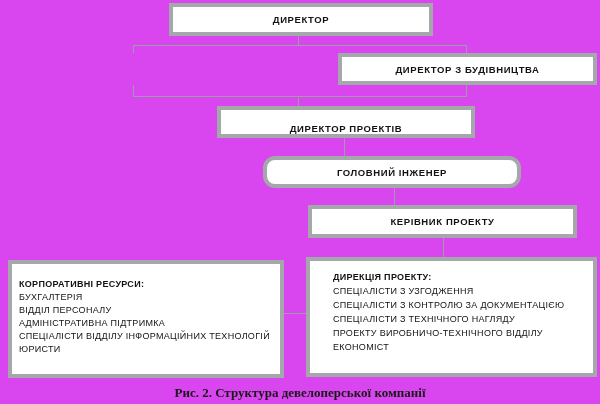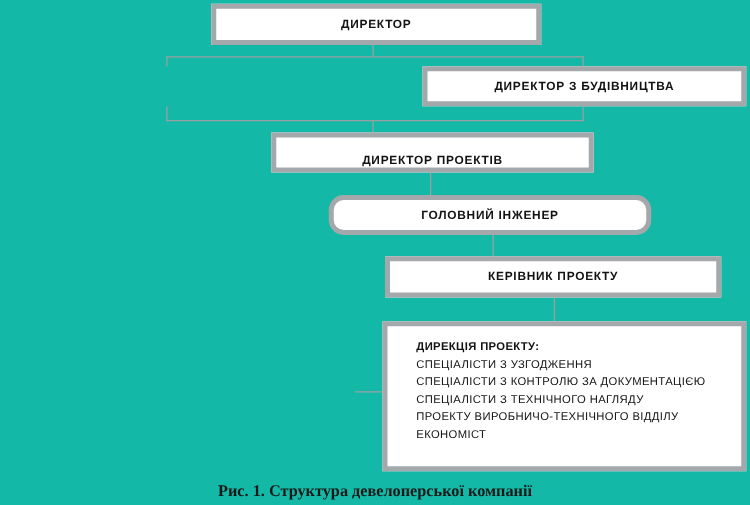--- a/index.html
+++ b/index.html
@@ -1,17 +1,17 @@
 <!DOCTYPE html>
 <html><head>
 <meta charset="utf-8">
 <style>
   html,body { margin:0; padding:0; background:#ffffff; }
   .stage {
-    position:relative; width:600px; height:404px; background:#14b8a6;
+    position:relative; width:600px; height:404px; background:#d946ef;
     font-family:"Liberation Sans", sans-serif; overflow:hidden;
   }
   .node {
     position:absolute; box-sizing:border-box; background:#ffffff;
     border:4px solid #a5a8ab;
     display:flex; align-items:center; justify-content:center;
   }
   .node-label {
     font-size:9.5px; font-weight:bold; color:#121212;
     letter-spacing:0.6px; white-space:nowrap;
@@ -56,20 +56,30 @@
   </div>
 
   <div class="node" style="left:263px; top:156px; width:258px; height:32px;border-radius:12px;">
     <span class="node-label">ГОЛОВНИЙ ІНЖЕНЕР</span>
   </div>
 
   <div class="node" style="left:308px; top:205px; width:269px; height:33px;">
     <span class="node-label">КЕРІВНИК ПРОЕКТУ</span>
   </div>
 
+  <div class="listbox lb-left" style="left:8px; top:260px; width:276px; height:118px;">
+    <div class="inner">
+      <div class="list-title">КОРПОРАТИВНІ РЕСУРСИ:</div>
+      <div class="list-item">БУХГАЛТЕРІЯ</div>
+      <div class="list-item">ВІДДІЛ ПЕРСОНАЛУ</div>
+      <div class="list-item">АДМІНІСТРАТИВНА ПІДТРИМКА</div>
+      <div class="list-item">СПЕЦІАЛІСТИ ВІДДІЛУ ІНФОРМАЦІЙНИХ ТЕХНОЛОГІЙ</div>
+      <div class="list-item">ЮРИСТИ</div>
+    </div>
+  </div>
 
   <div class="listbox lb-right" style="left:306px; top:257px; width:291px; height:120px;">
     <div class="inner">
       <div class="list-title">ДИРЕКЦІЯ ПРОЕКТУ:</div>
       <div class="list-item">СПЕЦІАЛІСТИ З УЗГОДЖЕННЯ</div>
       <div class="list-item">СПЕЦІАЛІСТИ З КОНТРОЛЮ ЗА ДОКУМЕНТАЦІЄЮ</div>
       <div class="list-item">СПЕЦІАЛІСТИ З ТЕХНІЧНОГО НАГЛЯДУ</div>
       <div class="list-item">ПРОЕКТУ ВИРОБНИЧО-ТЕХНІЧНОГО ВІДДІЛУ</div>
       <div class="list-item">ЕКОНОМІСТ</div>
     </div>
@@ -81,15 +91,15 @@
   <div class="vline" style="left:466px; top:45px; height:8px;"></div>
   <div class="vline" style="left:133px; top:85px; height:12px;"></div>
   <div class="vline" style="left:466px; top:85px; height:12px;"></div>
   <div class="hline" style="left:133px; top:96px; width:334px;"></div>
   <div class="vline" style="left:298px; top:96px; height:10px;"></div>
   <div class="vline" style="left:344px; top:138px; height:18px;"></div>
   <div class="vline" style="left:394px; top:188px; height:17px;"></div>
   <div class="vline" style="left:443px; top:238px; height:19px;"></div>
   <div class="hline" style="left:284px; top:313px; width:22px;"></div>
 
-  <div class="caption" style="top:385px;">Рис. 1. Структура девелоперської компанії</div>
+  <div class="caption" style="top:385px;">Рис. 2. Структура девелоперської компанії</div>
 
 </div>
 
 </body></html>

